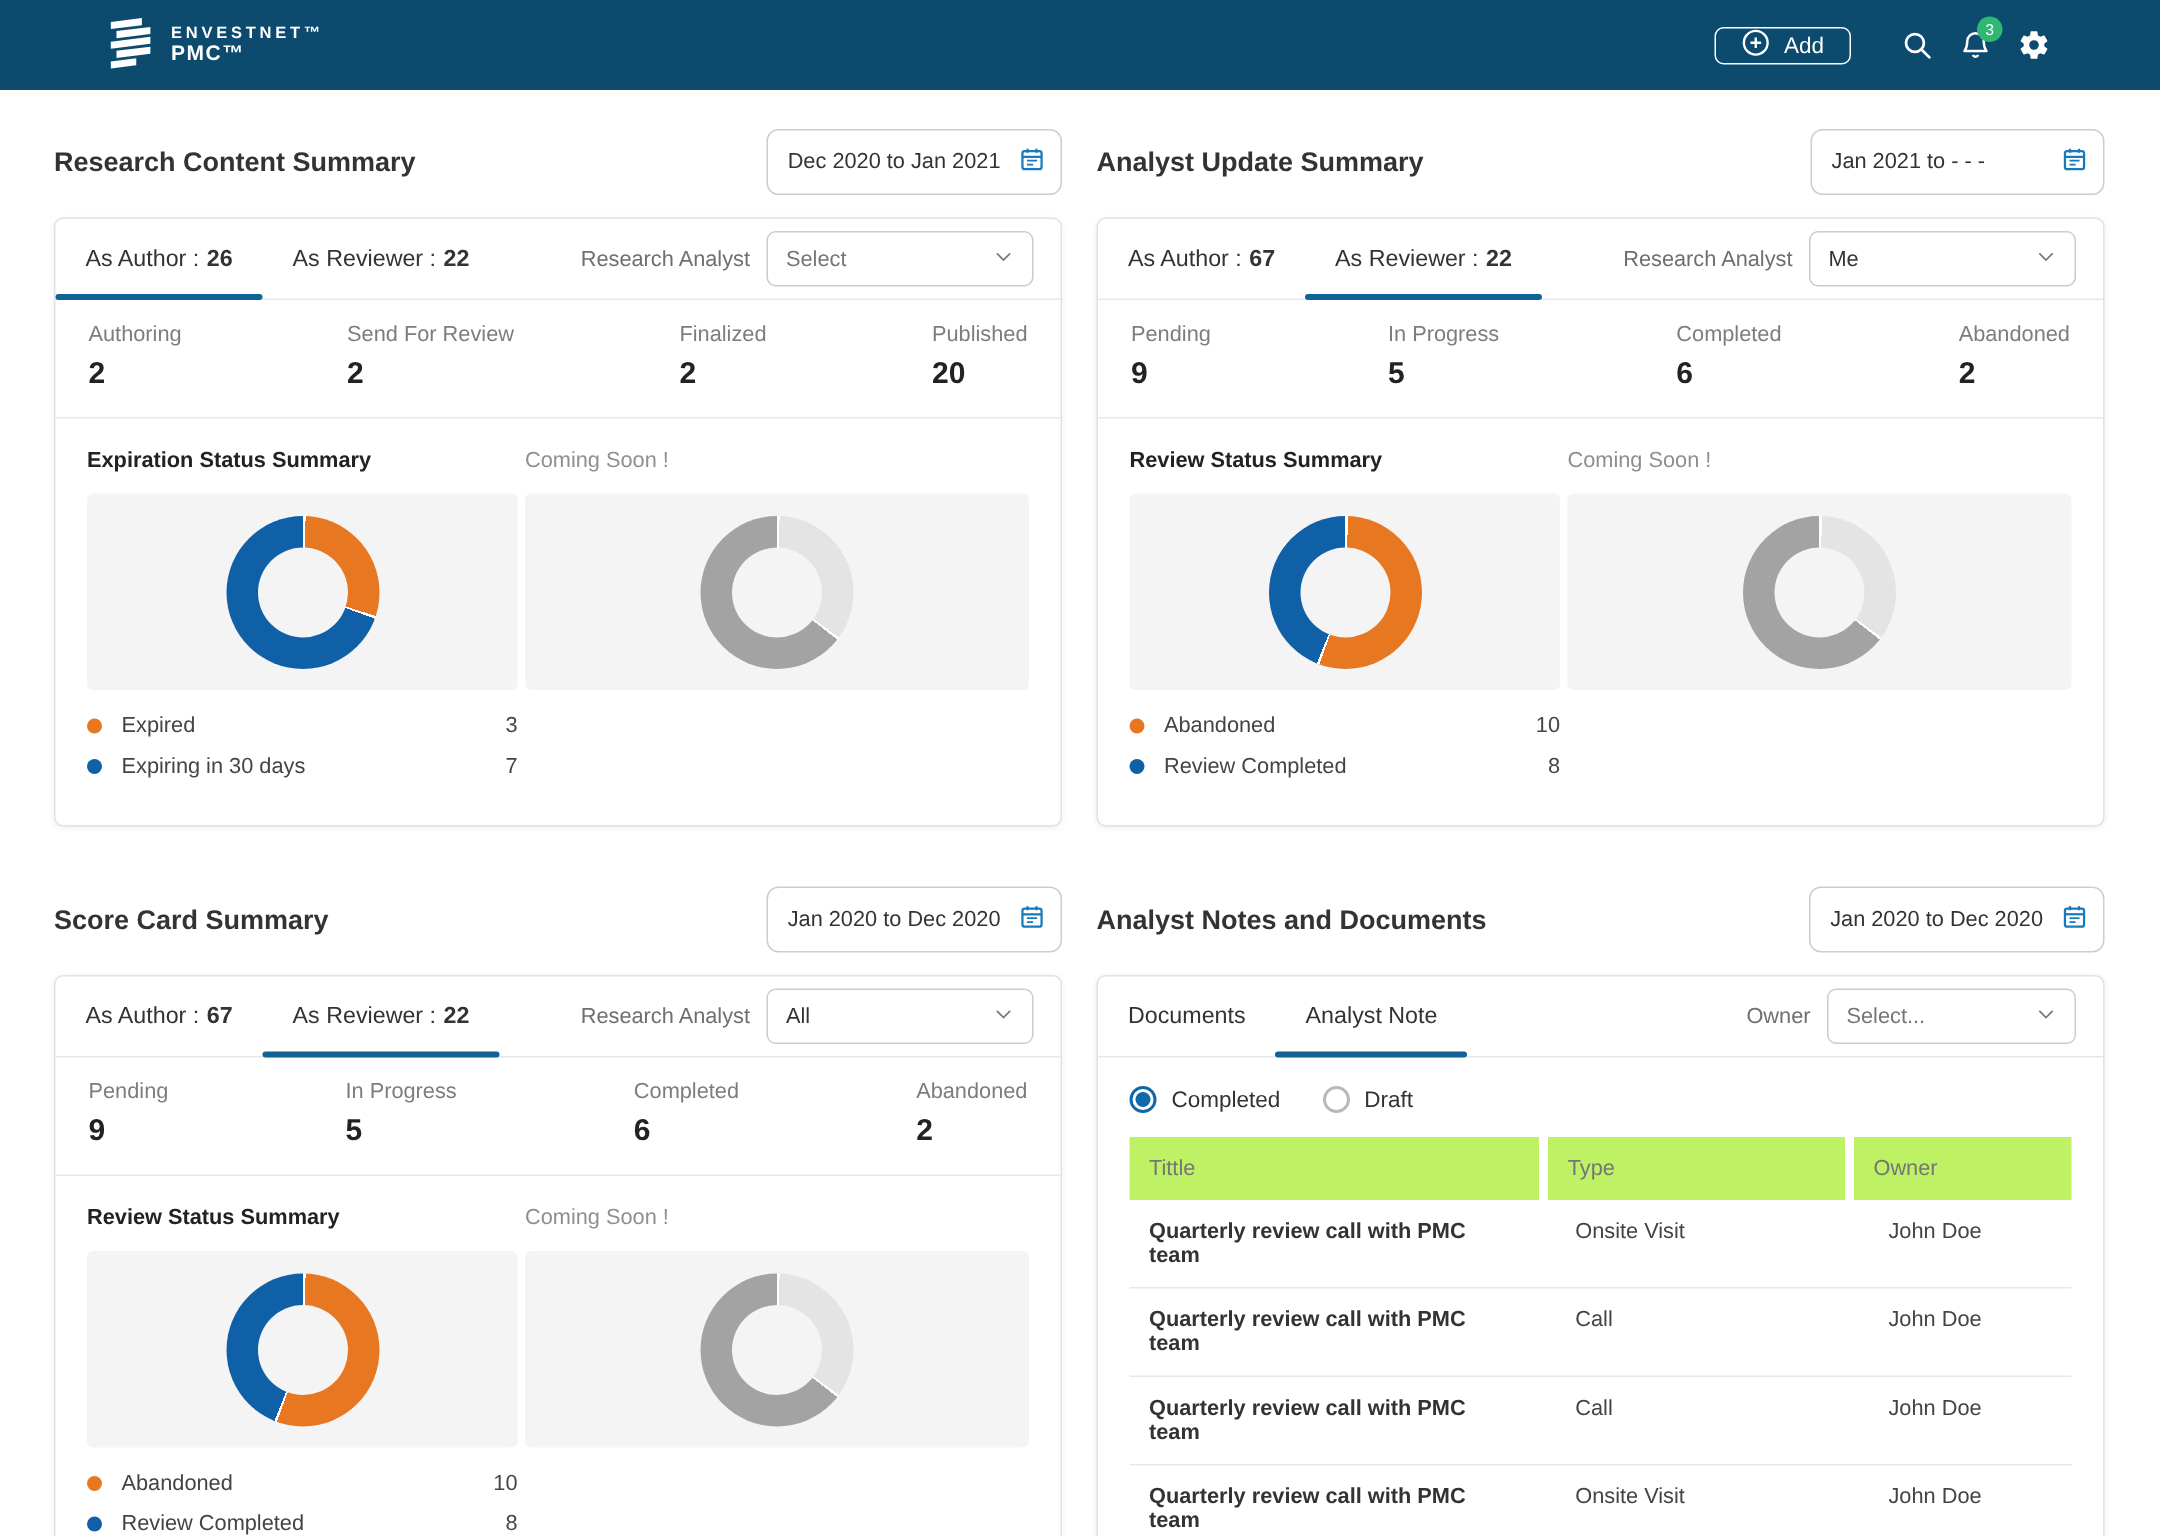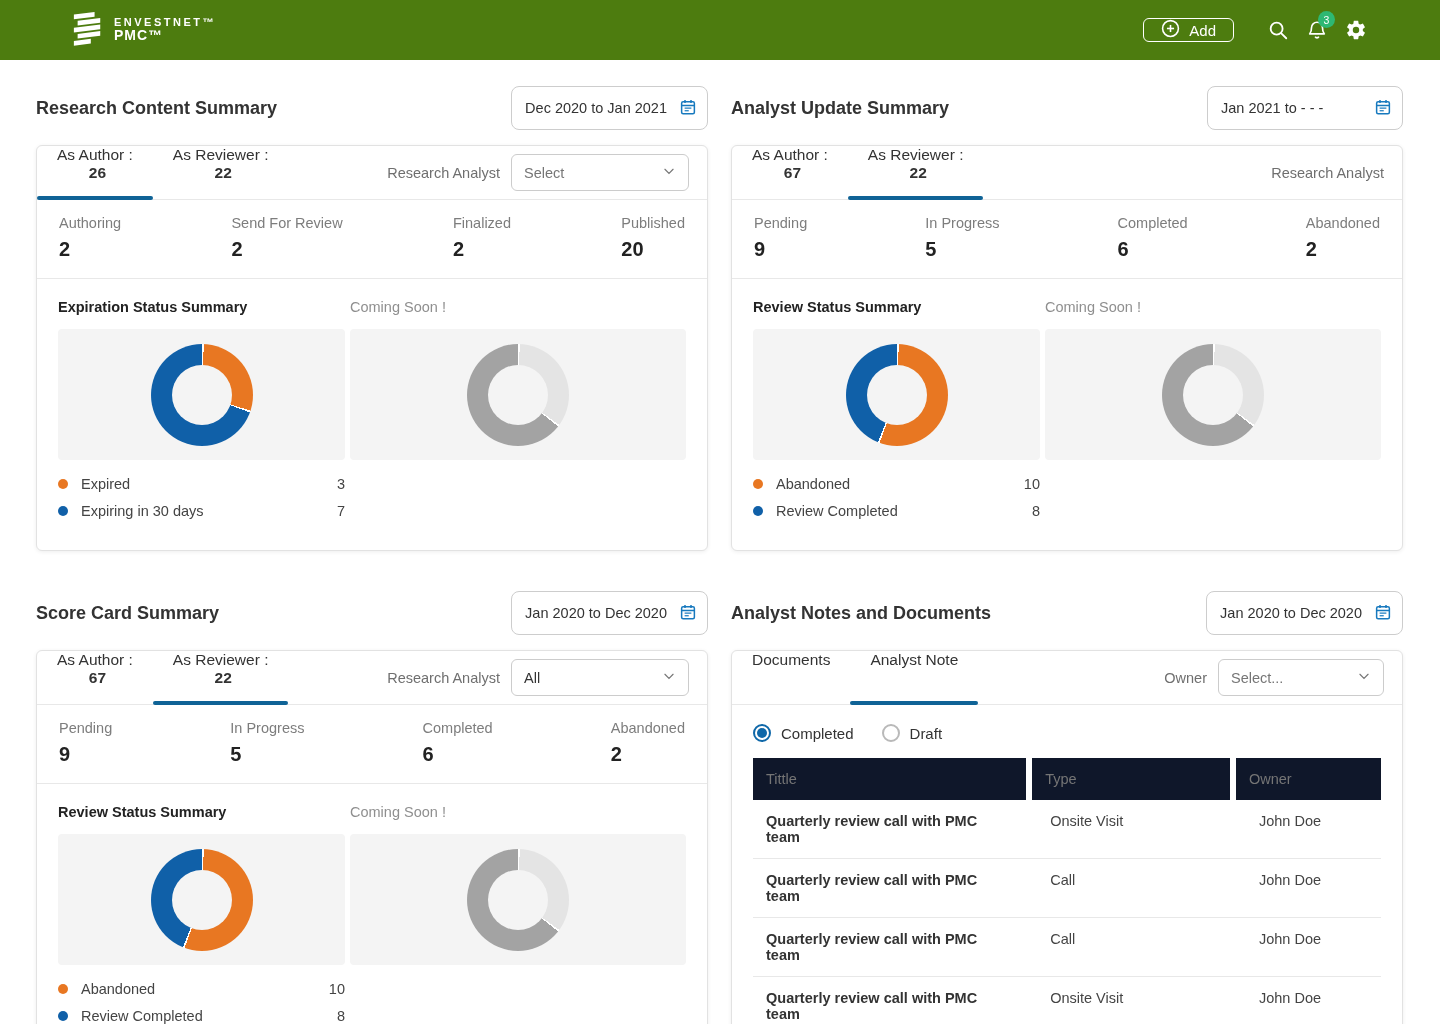--- a/index.html
+++ b/index.html
@@ -1,20 +1,20 @@
 <!DOCTYPE html>
 <html><head>
 <meta charset="utf-8">
 <style>
   * { box-sizing: border-box; }
   html,body { margin:0; padding:0; background:#fff; }
   body { width:1440px; font-family:"Liberation Sans", sans-serif; color:#333; }
 
   
-  .nav { height:60px; background:#4d7c0f; display:flex; align-items:center; padding:0 72px; }
+  .nav { height:60px; background:#0c4a6e; display:flex; align-items:center; padding:0 72px; }
   .brand { display:flex; align-items:center; gap:10px; }
   .brand-mark { width:32px; height:38px; }
   .brand-text { color:#fff; line-height:1.1; }
   .brand-line1 { font-size:11px; font-weight:bold; letter-spacing:2.5px; }
   .brand-line2 { font-size:14px; font-weight:bold; letter-spacing:1px; }
   .nav-items { display:flex; height:100%; margin-left:22px; }
   .nav-item { position:relative; display:flex; align-items:center; padding:0 13px; color:#fff; font-size:15.5px; cursor:pointer; }
   .nav-item.active { font-weight:bold; }
   .nav-underline { position:absolute; left:2px; right:2px; bottom:0; height:5px; background:#3cba92; border-radius:4px 4px 0 0; }
   .nav-right { margin-left:auto; display:flex; align-items:center; }
@@ -26,21 +26,21 @@
   
   .main { padding:26px 36px 48px; }
   .grid { display:grid; grid-template-columns:672px 672px; column-gap:23px; row-gap:40px; }
   .section-head { display:flex; justify-content:space-between; align-items:center; margin-bottom:15px; }
   .section-title { font-size:18px; font-weight:bold; color:#333; }
   .datebox { display:flex; align-items:center; justify-content:space-between; gap:12px; min-width:196px; height:44px; border:1px solid #cdcdcd; border-radius:8px; padding:0 10px 0 13px; font-size:14.5px; color:#333; cursor:pointer; background:#fff; }
   .card { border:1px solid #e2e2e2; border-radius:6px; background:#fff; box-shadow:0 1px 4px rgba(0,0,0,.07); }
 
   
   .tabs-row { display:flex; align-items:center; border-bottom:1px solid #e8e8e8; height:54px; }
-  .tab { position:relative; height:100%; display:flex; align-items:center; padding:0 20px; font-size:15.5px; color:#333; cursor:pointer; white-space:nowrap;flex-direction:column; }
+  .tab { position:relative; height:100%; display:flex; align-items:center; padding:0 20px; font-size:15.5px; color:#333; cursor:pointer; white-space:nowrap; }
   .tab .count { font-weight:bold; margin-left:5px; }
   .tab-underline { position:absolute; left:0; right:0; bottom:-1px; height:4px; background:#0f6396; border-radius:3px; }
   .filter { margin-left:auto; display:flex; align-items:center; gap:11px; padding-right:18px; }
   .filter-label { color:#6f6f6f; font-size:14.5px; }
   .selectbox { display:flex; align-items:center; justify-content:space-between; width:178px; height:37px; border:1px solid #ccc; border-radius:6px; padding:0 12px; font-size:14.5px; color:#767676; cursor:pointer; background:#fff; }
   .selectbox.filled { color:#333; }
   .selectbox.narrow { width:166px; }
 
   
   .stats-row { display:flex; justify-content:space-between; padding:15px 22px 17px; border-bottom:1px solid #e8e8e8; }
@@ -64,21 +64,21 @@
   .legend-value { margin-left:auto; }
 
   
   .radio-row { display:flex; align-items:center; gap:28px; padding:19px 21px 16px; }
   .radio { display:flex; align-items:center; gap:10px; font-size:15px; color:#333; cursor:pointer; }
   .radio-circle { width:18px; height:18px; border-radius:50%; border:2px solid #b9b9b9; background:#fff; position:relative; flex:0 0 auto; }
   .radio-circle.selected { border-color:#0f68a9; }
   .radio-circle.selected .radio-dot { position:absolute; inset:2px; border-radius:50%; background:#0f68a9; }
   .notes-table { padding:0 21px 20px; }
   .thead { display:flex; gap:6px; }
-  .th { background:#0f172a; color:#757575; font-size:14.5px; padding:13px 13px; }
+  .th { background:#bef264; color:#757575; font-size:14.5px; padding:13px 13px; }
   .tr { display:flex; border-bottom:1px solid #e8e8e8;gap:11px; }
   .td { padding:13px 13px; font-size:14.5px; color:#444; }
   .c-title { flex:0 0 43.5%; }
   .c-type  { flex:0 0 31.5%; }
   .c-owner { flex:1; }
   .td.bold { font-weight:bold; color:#333; }
 </style>
 </head>
 <body>
 
@@ -253,20 +253,28 @@
           <span>As Author :</span>
           <span class="count">67</span>
         </div>
         <div class="tab active">
           <span>As Reviewer :</span>
           <span class="count">22</span>
           <span class="tab-underline"></span>
         </div>
         <div class="filter">
           <span class="filter-label">Research Analyst</span>
+          <div class="selectbox filled">
+            <span>Me</span>
+            <span>
+              <svg width="14" height="14" viewBox="0 0 24 24" fill="none" stroke="#777" stroke-width="2" stroke-linecap="round">
+                    <polyline points="5,9 12,16 19,9"></polyline>
+                  </svg>
+            </span>
+          </div>
         </div>
       </div>
       <div class="stats-row">
         <div class="stat">
           <div class="stat-label">Pending</div>
           <div class="stat-value">9</div>
         </div>
         <div class="stat">
           <div class="stat-label">In Progress</div>
           <div class="stat-value">5</div>

